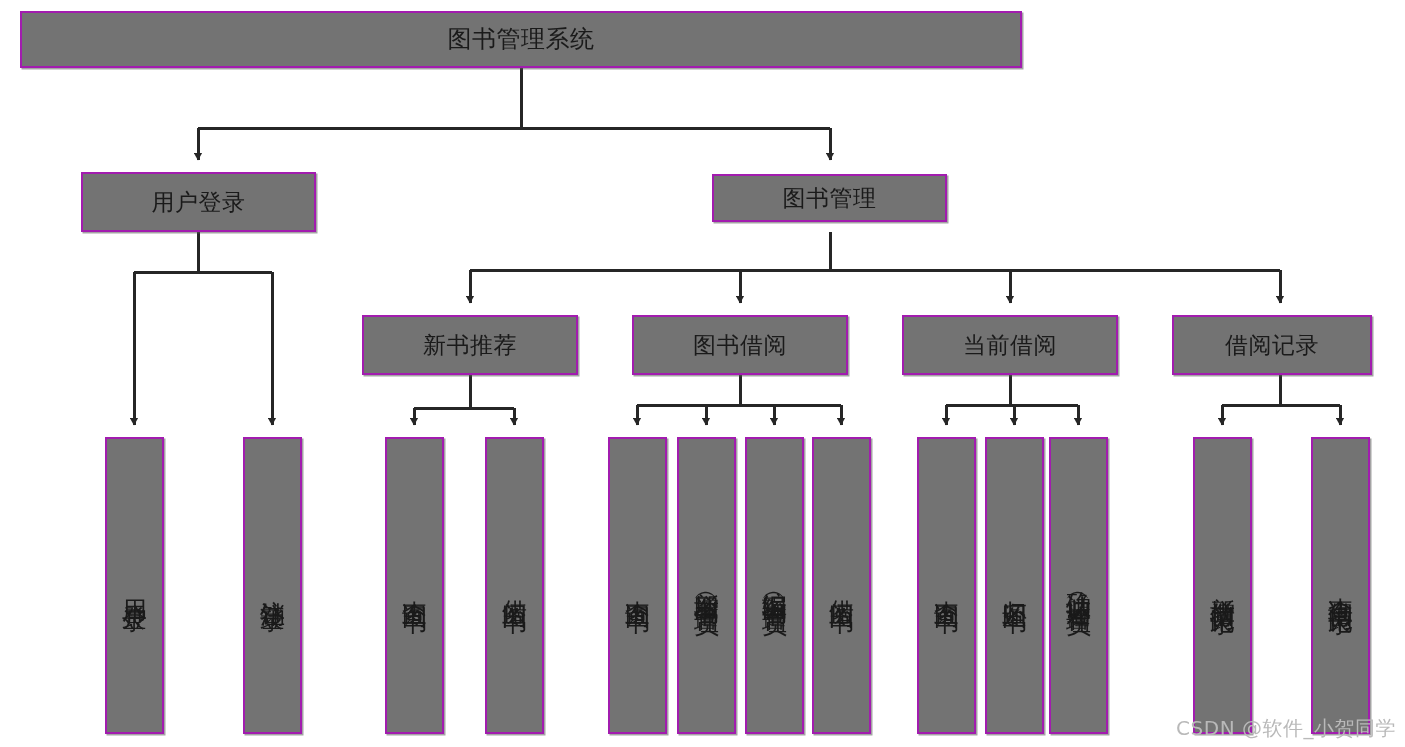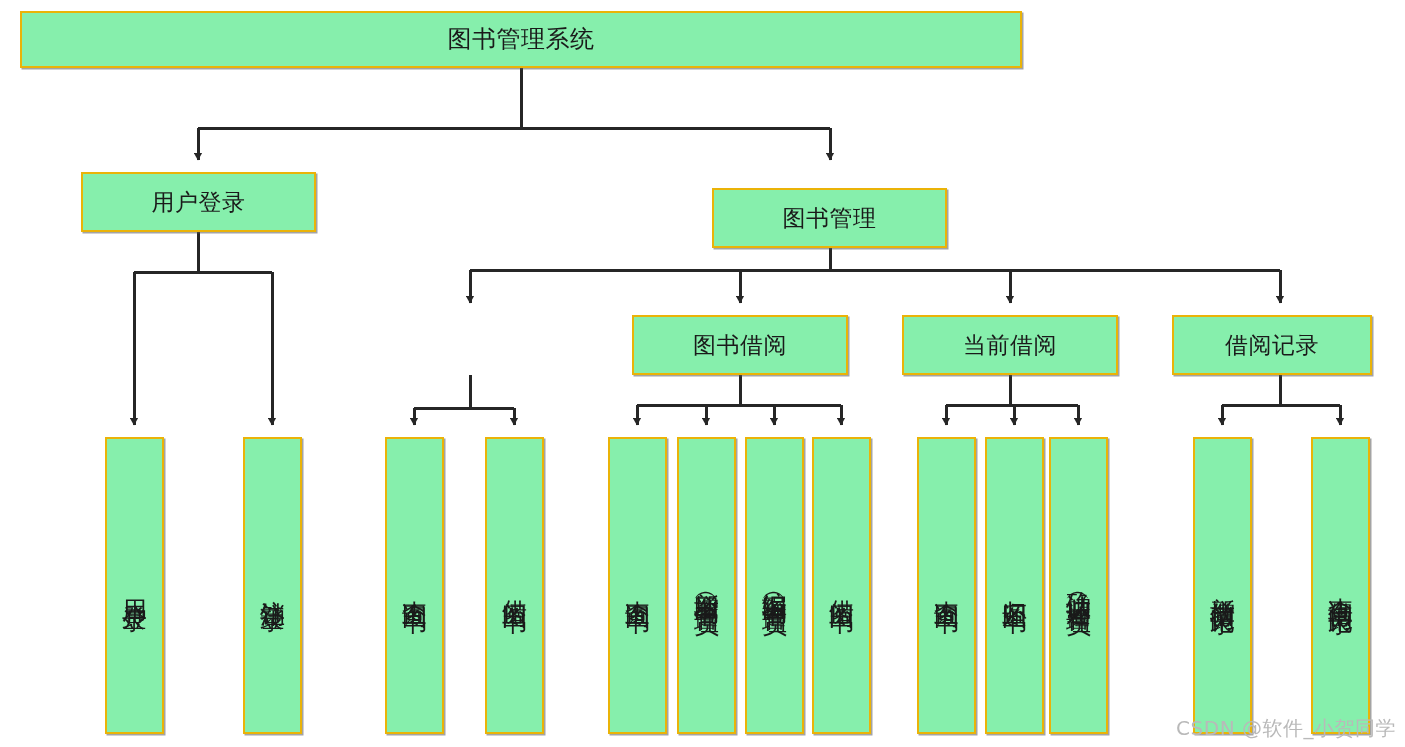--- a/index.html
+++ b/index.html
@@ -22,22 +22,22 @@
     position: absolute;
     left: 0;
     top: 0;
     width: 1405px;
     height: 747px;
     pointer-events: none;
   }
   .node {
     position: absolute;
     box-sizing: border-box;
-    background: #86efac;
-    border: 2px solid #eab308;
+    background: #737373;
+    border: 2px solid #a21caf;
     box-shadow: 1.5px 1.5px 0 0 rgba(90,90,90,0.55);
     display: flex;
     align-items: center;
     justify-content: center;
     color: #1a1a1a;
   }
   .node .node-label {
     display: block;
     text-align: center;
     line-height: 1.15;
@@ -133,24 +133,27 @@
   </svg>
 
   <div class="node horiz root" style="left:20px; top:11px; width:1002px; height:57px;">
     <span class="node-label">图书管理系统</span>
   </div>
 
   <div class="node horiz" style="left:81px; top:172px; width:235px; height:60px;">
     <span class="node-label">用户登录</span>
   </div>
 
-  <div class="node horiz" style="left:712px; top:188px; width:235px; height:60px;justify-content:center;">
+  <div class="node horiz" style="left:712px; top:174px; width:235px; height:48px;justify-content:center;">
     <span class="node-label">图书管理</span>
   </div>
 
+  <div class="node horiz" style="left:362px; top:315px; width:216px; height:60px;">
+    <span class="node-label">新书推荐</span>
+  </div>
 
   <div class="node horiz" style="left:632px; top:315px; width:216px; height:60px;">
     <span class="node-label">图书借阅</span>
   </div>
 
   <div class="node horiz" style="left:902px; top:315px; width:216px; height:60px;">
     <span class="node-label">当前借阅</span>
   </div>
 
   <div class="node horiz" style="left:1172px; top:315px; width:200px; height:60px;">

